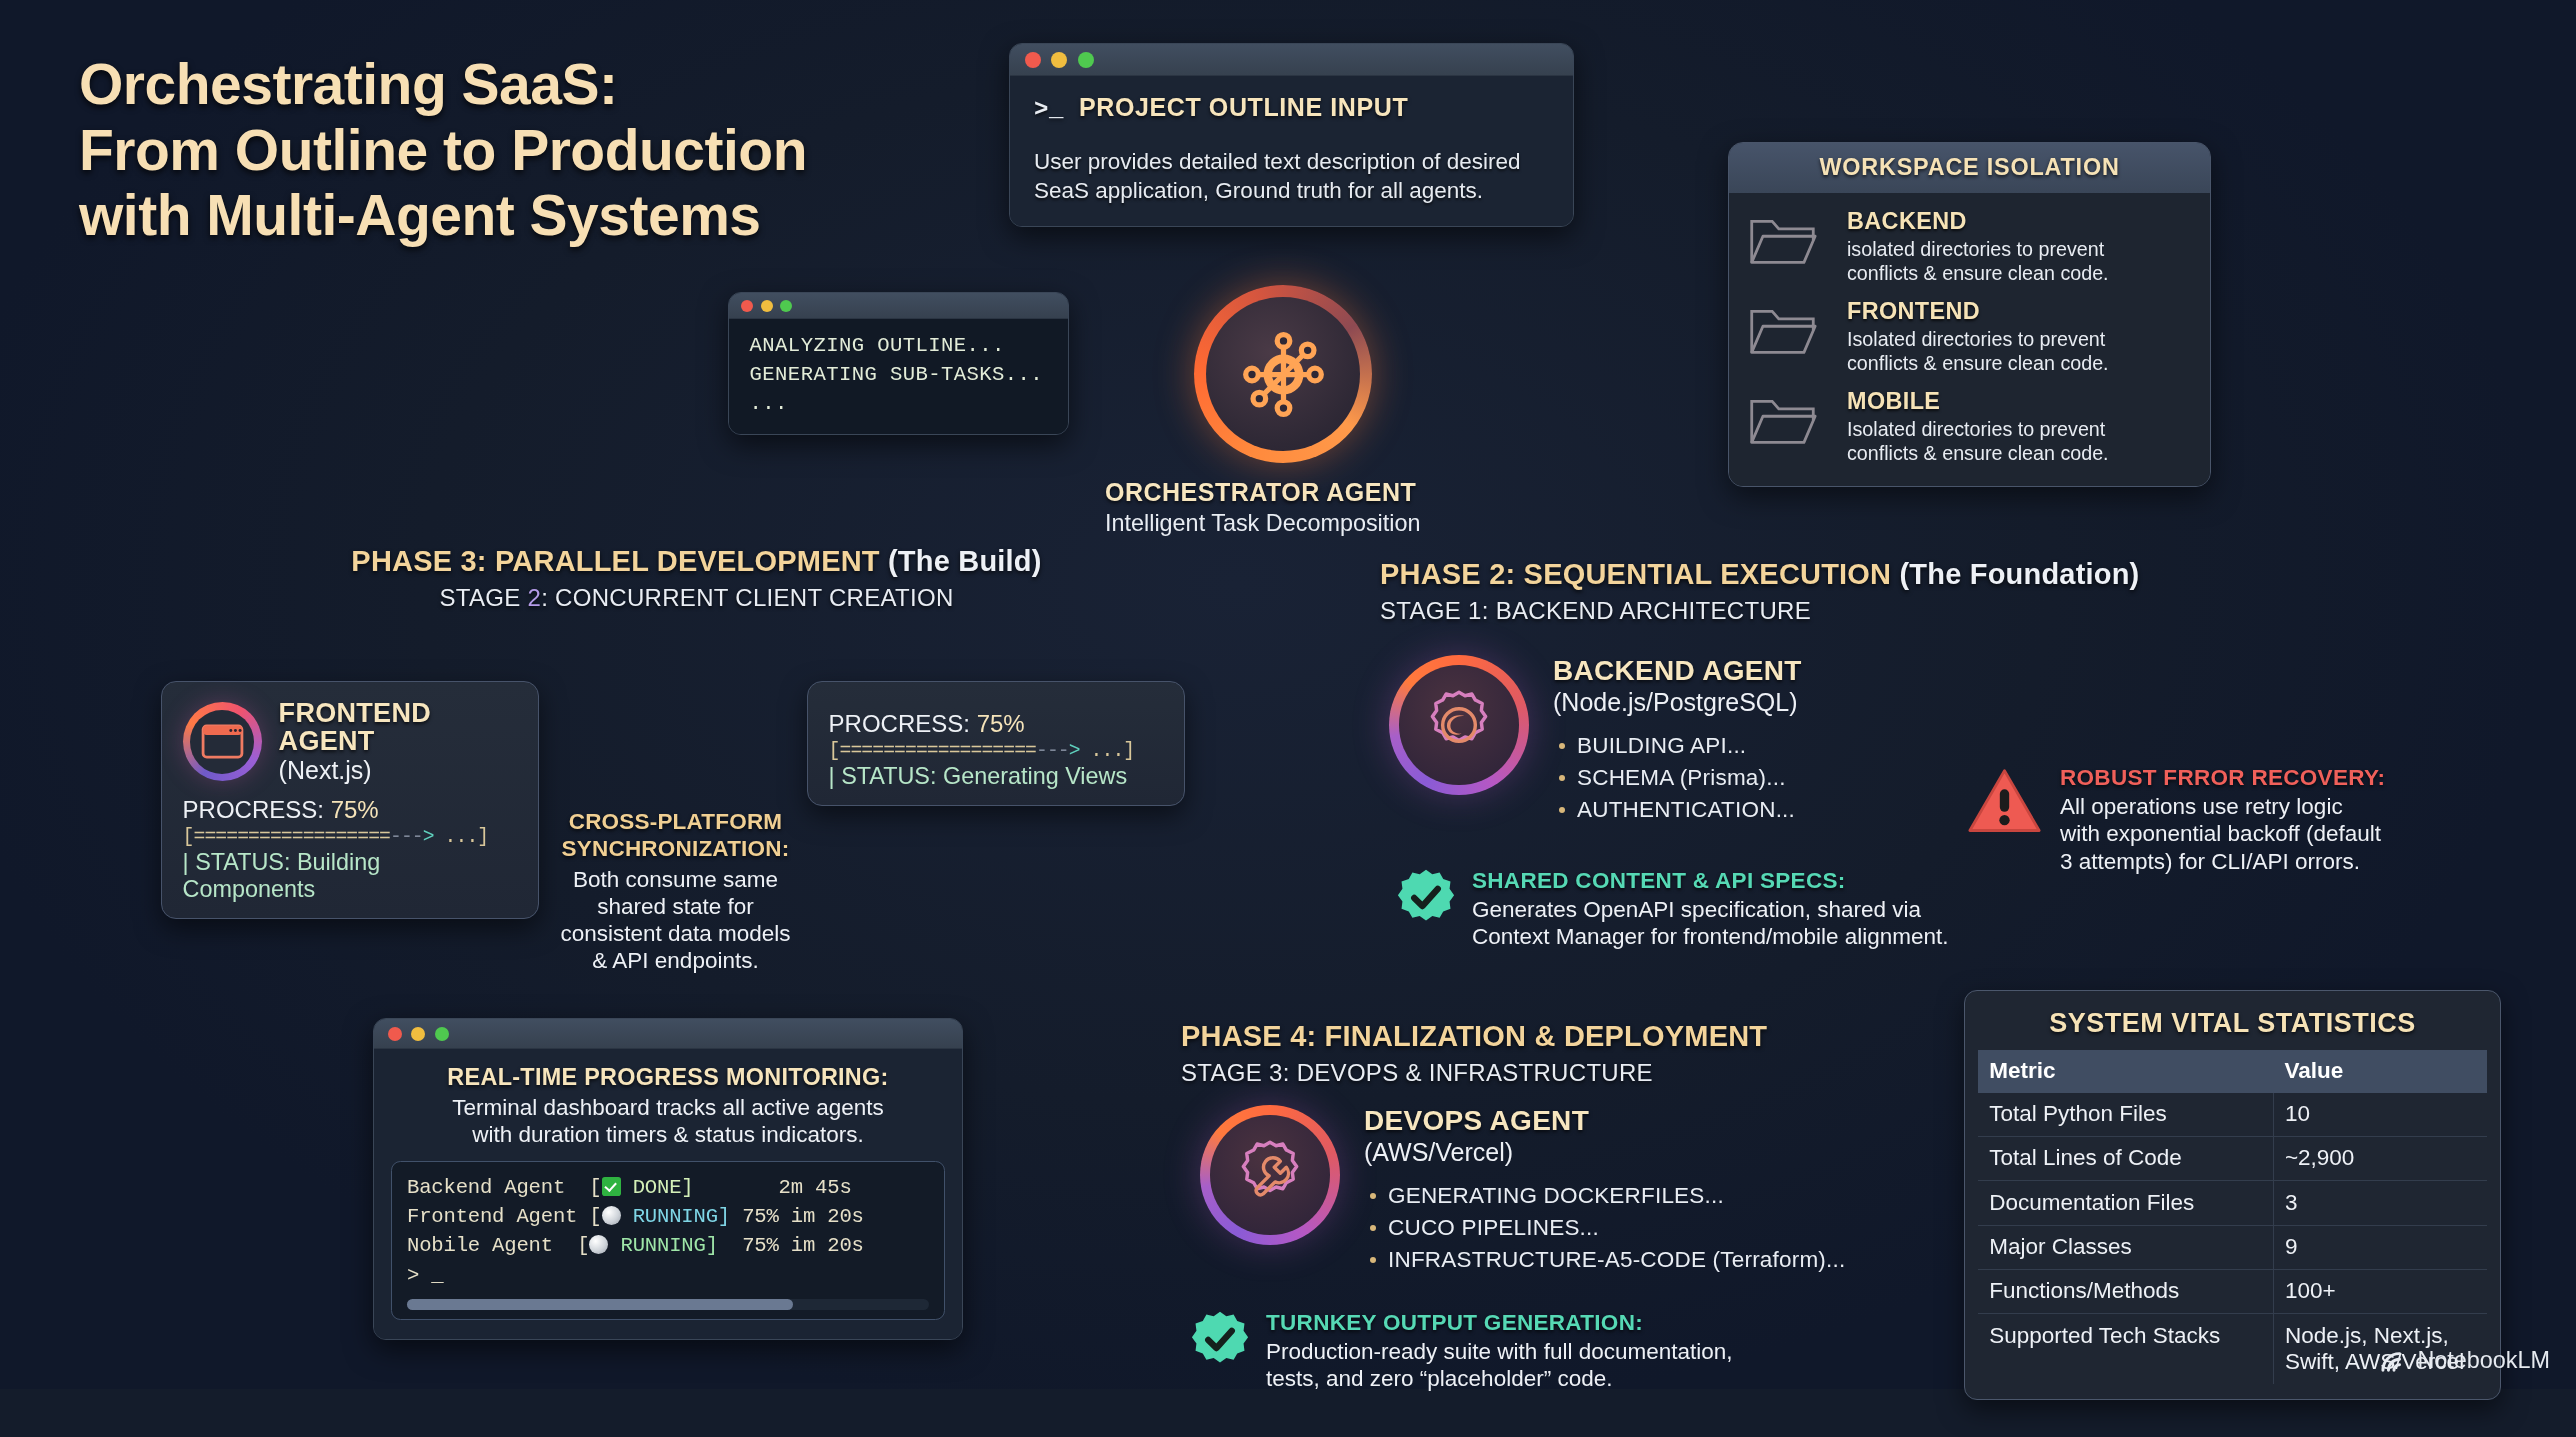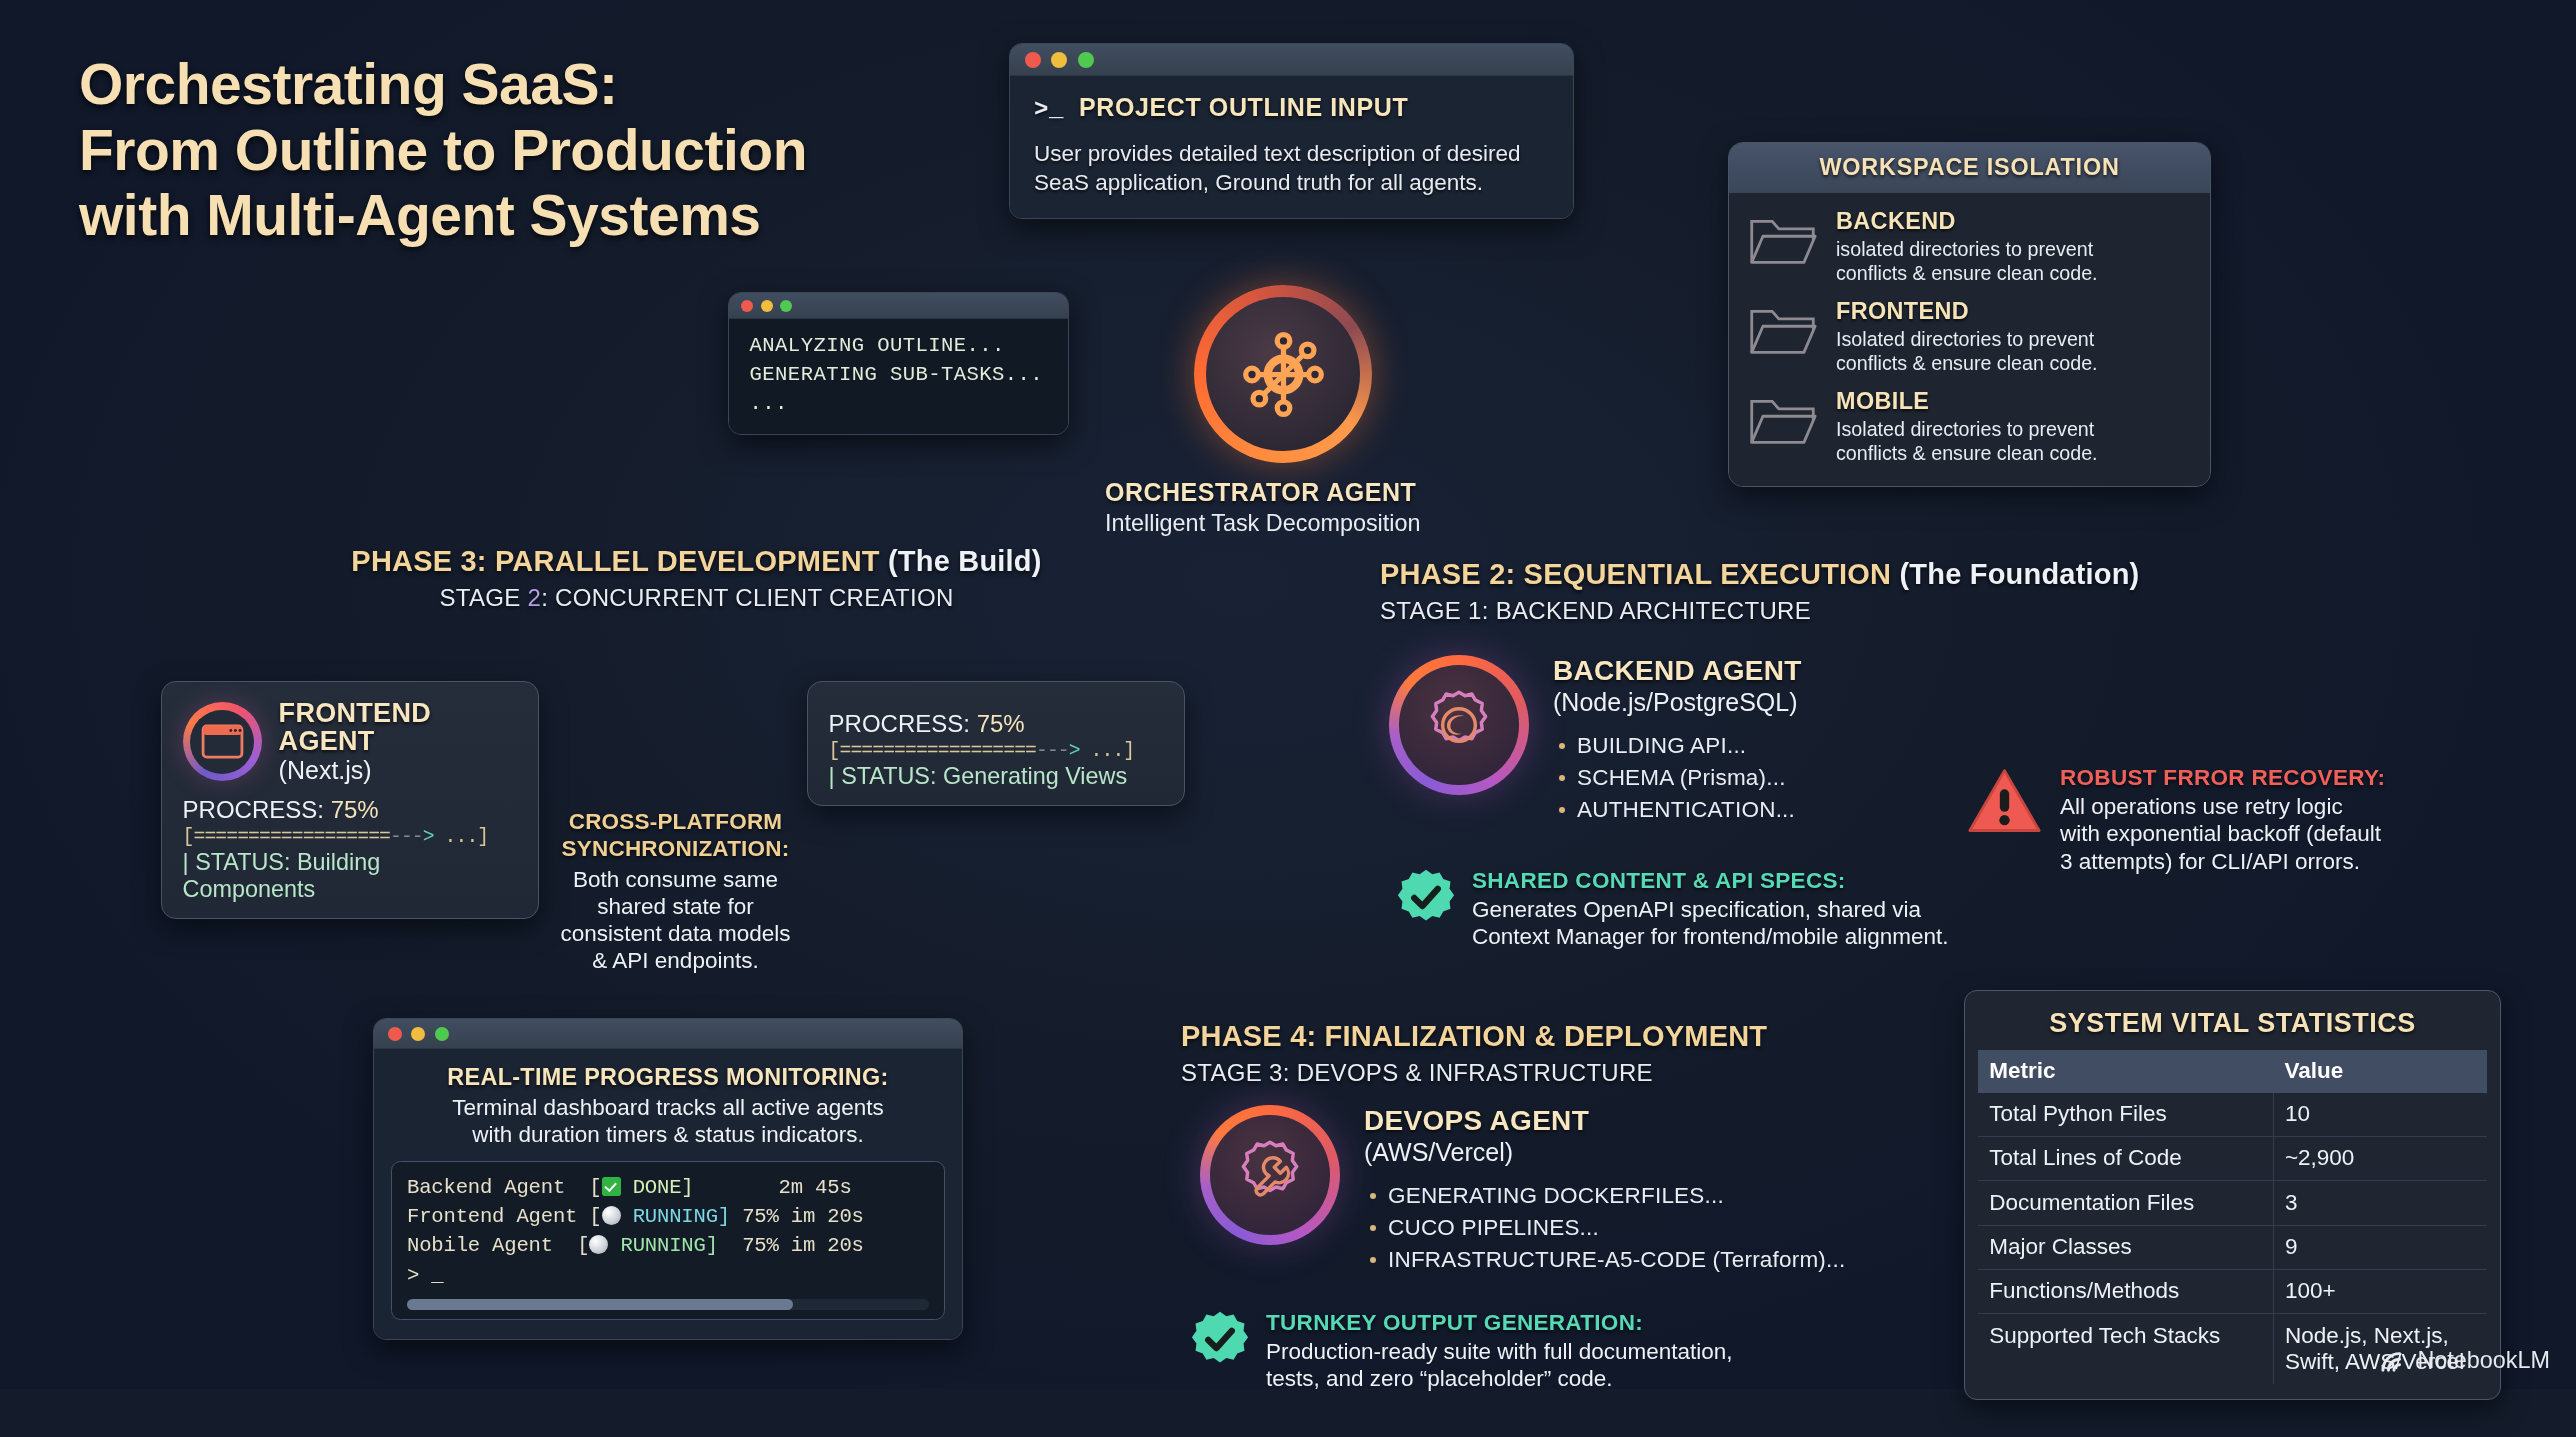--- a/index.html
+++ b/index.html
@@ -52,21 +52,21 @@
   #outline-card { left: 1009px; top: 43px; width: 565px; }
   #outline-card .term-body { padding: 17px 22.5px 20.6px 24px; }
   .outline-head {
     display: flex; align-items: baseline; gap: 15px;
     font-size: 25px; font-weight: bold; color: #f7e5bc;
     letter-spacing: 0.6px;
     text-shadow: 0 1.9px 3.7px rgba(0,0,0,.7);
   }
   .prompt-glyph { color: #e9edf3; font-family: "Liberation Mono", monospace; font-size: 24px; font-weight: bold; }
   .outline-desc {
-    margin-top: 16px; font-size: 22.5px; line-height: 1.3; color: #e7ebf1;
+    margin-top: 24px; font-size: 22.5px; line-height: 1.3; color: #e7ebf1;
     text-shadow: 0 1.9px 2.8px rgba(0,0,0,.7);
   }
 
   
   #analyze-card { left: 728px; top: 292px; width: 341px; }
   #analyze-card .term-bar { height: 26px; padding: 0 12px; gap: 7.5px; }
   #analyze-card .dot { width: 12px; height: 12px; }
   #analyze-card .term-body {
     padding: 12px 19px 15px 20.6px;
     background: #111925;
@@ -86,21 +86,21 @@
   }
   #workspace .ws-head {
     background: linear-gradient(#46536a, #3b４7５c);
     background: linear-gradient(#47546a, #3a4658);
     color: #f6e2b6; font-size: 23.4px; font-weight: bold;
     text-align: center; padding: 11.2px 0 12px;
     letter-spacing: 0.8px;
     text-shadow: 0 1.9px 3.7px rgba(0,0,0,.7);
   }
   #workspace .ws-body { background: #1e2530; padding: 15px 19px 17px; }
-  .ws-row { display: flex; gap: 19px; align-items: flex-start; margin-bottom: 13px; }
+  .ws-row { display: flex; gap: 30px; align-items: flex-start; margin-bottom: 13px; }
   .ws-row:last-child { margin-bottom: 3.7px; }
   .folder { flex: 0 0 69px; height: 56px; margin-top: 3.7px; }
   .ws-name {
     font-size: 23.4px; font-weight: bold; color: #f6e3b7; letter-spacing: 0.4px;
     text-shadow: 0 1.9px 2.8px rgba(0,0,0,.7);
   }
   .ws-desc { font-size: 19.7px; line-height: 1.22; color: #e8ecf2; margin-top: 1.9px; }
 
   
   #orchestrator { left: 1105px; top: 285px; width: 356px; }

